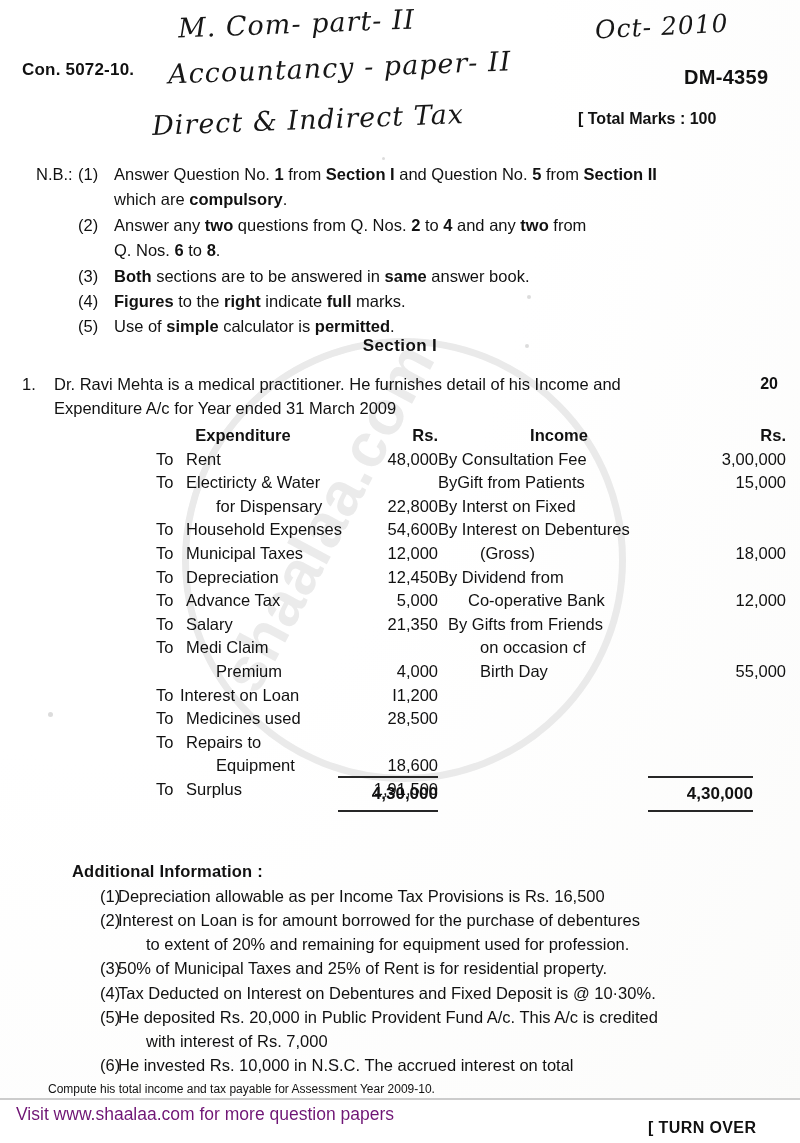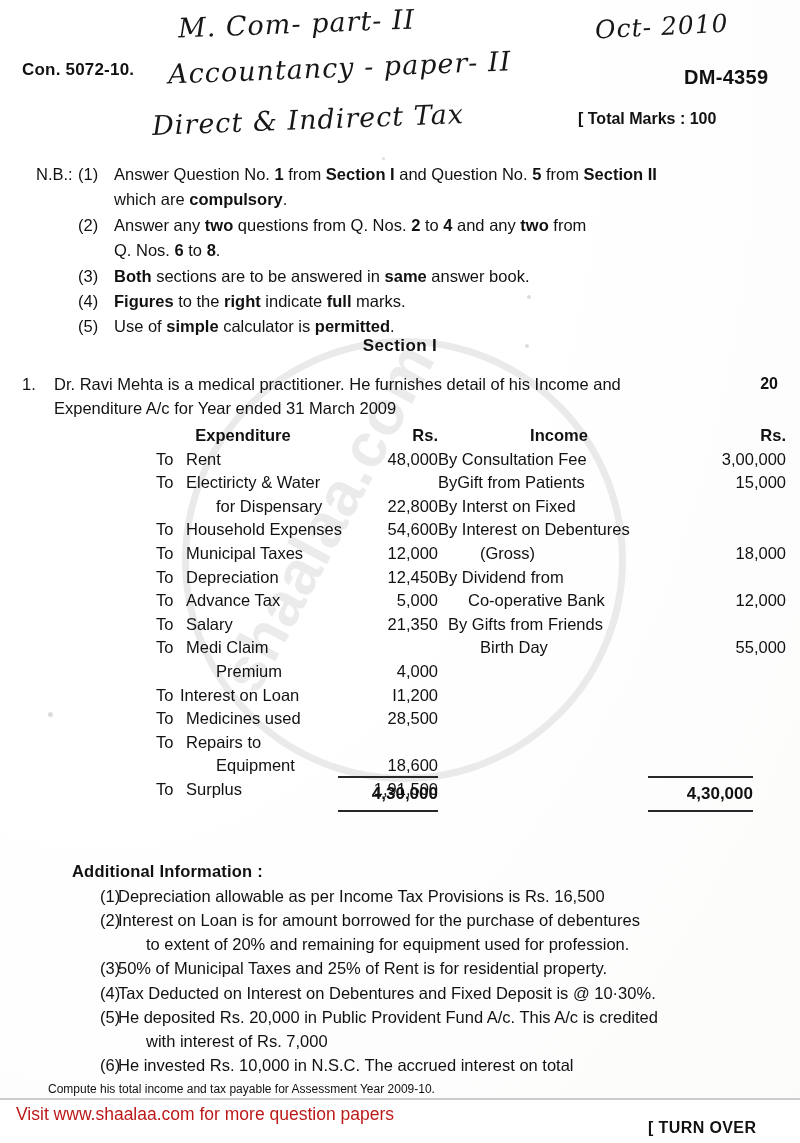--- a/index.html
+++ b/index.html
@@ -150,21 +150,21 @@
   #footer-band{
     position:absolute;left:0;top:1098px;width:800px;height:45px;
     background:#ffffff;
   }
   #footer-line{
     position:absolute;left:0;top:1098px;width:800px;height:2px;
     background:#c9c9c9;
   }
   #visit-text{
     position:absolute;left:16px;top:1104px;
-    font-size:17.5px;color:#b91c1c;white-space:nowrap;
+    font-size:17.5px;color:#701a75;white-space:nowrap;
   }
   #turn-over{
     position:absolute;left:648px;top:1119px;
     font-size:16px;font-weight:bold;letter-spacing:.4px;white-space:nowrap;
   }
   .speck{position:absolute;background:#d8d8d8;border-radius:50%;pointer-events:none;}
 </style>
 </head>
 <body>
 
@@ -355,20 +355,24 @@
           </div>
         <div class="led-row">
             <span class="desc cont">Co-operative Bank</span>
             <span class="amt">12,000</span>
           </div>
         <div class="led-row">
             <span class="desc" style="padding-left:10px;">By  Gifts from Friends</span>
             <span class="amt"></span>
           </div>
         <div class="led-row">
+            <span class="desc cont2">on occasion cf</span>
+            <span class="amt"></span>
+          </div>
+        <div class="led-row">
             <span class="desc cont2">Birth Day</span>
             <span class="amt">55,000</span>
           </div>
       </div>
     </div>
 
     <div id="total-left" class="total-block">
       <div class="rule"></div>
       <div class="total-num-line">4,30,000</div>
       <div class="rule"></div>

